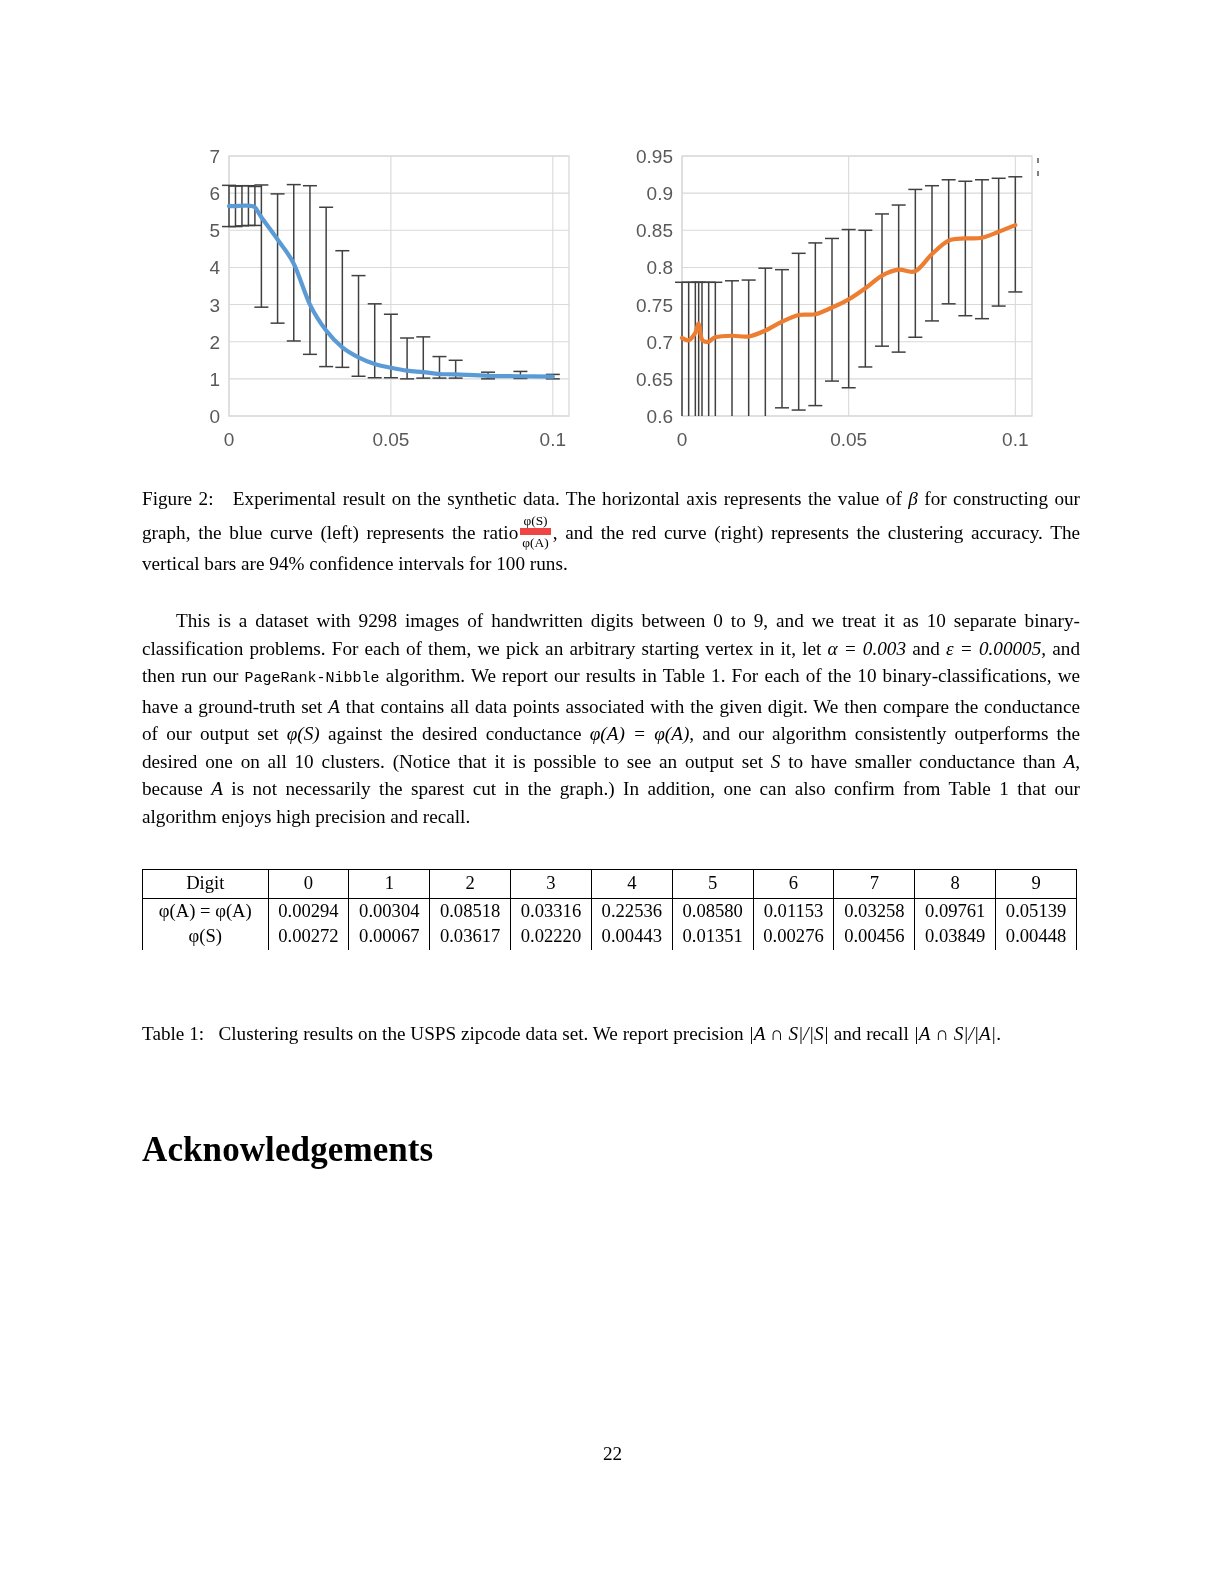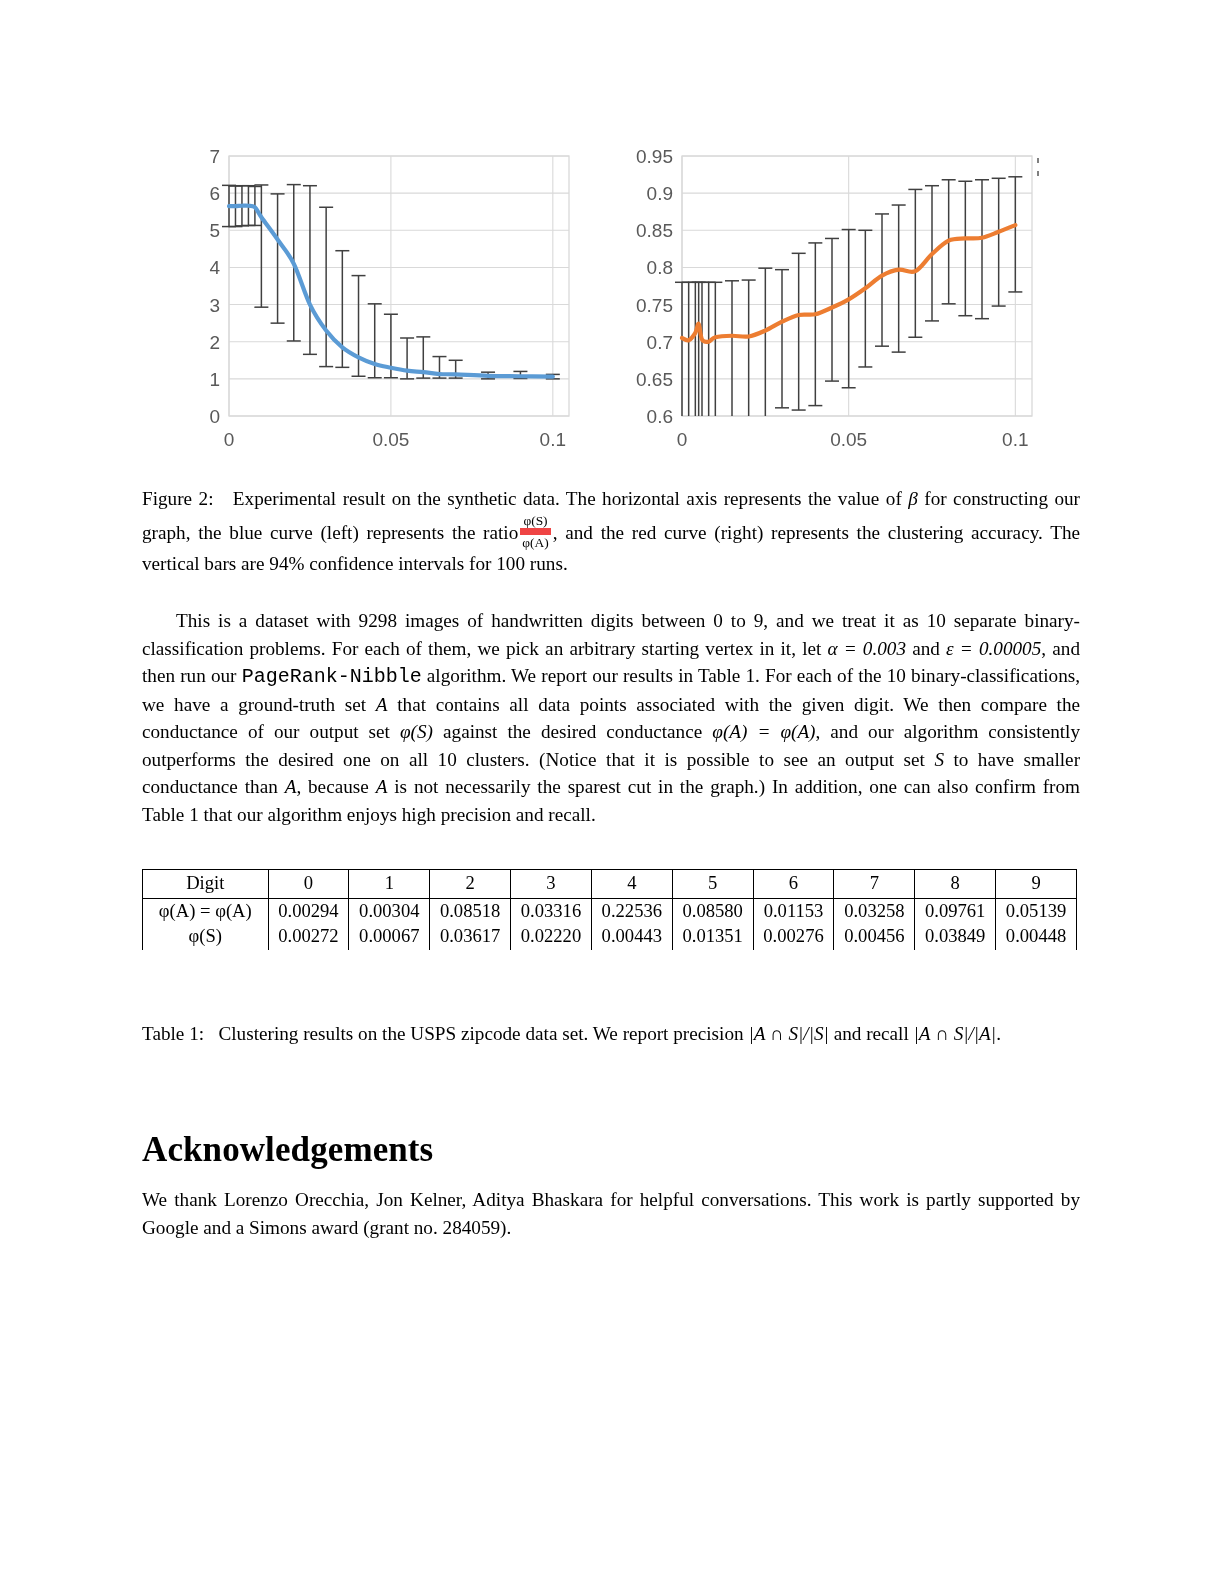--- a/index.html
+++ b/index.html
@@ -49,21 +49,21 @@
     font-size: 19.2px;
     line-height: 27.5px;
     text-align: justify;
     text-justify: inter-word;
   }
   #fig-caption { top: 485px; }
   #body-para   { top: 607px; text-indent: 34px; }
 
   .mono {
     font-family: "Liberation Mono", "DejaVu Sans Mono", monospace;
-    font-size: 20px;
+    font-size: 15px;
   }
   i.mi { font-style: italic; font-family: "Liberation Serif", serif; }
 
   .frac {
     display: inline-block;
     vertical-align: -0.62em;
     text-align: center;
     font-size: 0.70em;
     line-height: 1.12;
     margin: 0 2px;
@@ -401,16 +401,16 @@
 
   <div class="block" id="table-caption">
     <span>Table 1:</span>&nbsp;&nbsp;
     <span>Clustering results on the USPS zipcode data set. We report precision</span>
     <i class="mi">|A ∩ S|/|S|</i>
     <span>and recall</span>
     <i class="mi">|A ∩ S|/|A|</i><span>.</span>
   </div>
 
   <div id="ack-heading">Acknowledgements</div>
-  <div class="block" id="ack-para">We thank Lorenzo Orecchia, Jon Kelner, Aditya Bhaskara for helpful conversations. This work is partly supported by Google and a Simons award (grant no. 284059).</div>
-
+
+  <div id="page-number">22</div>
 
 </div>
 
 </body></html>

